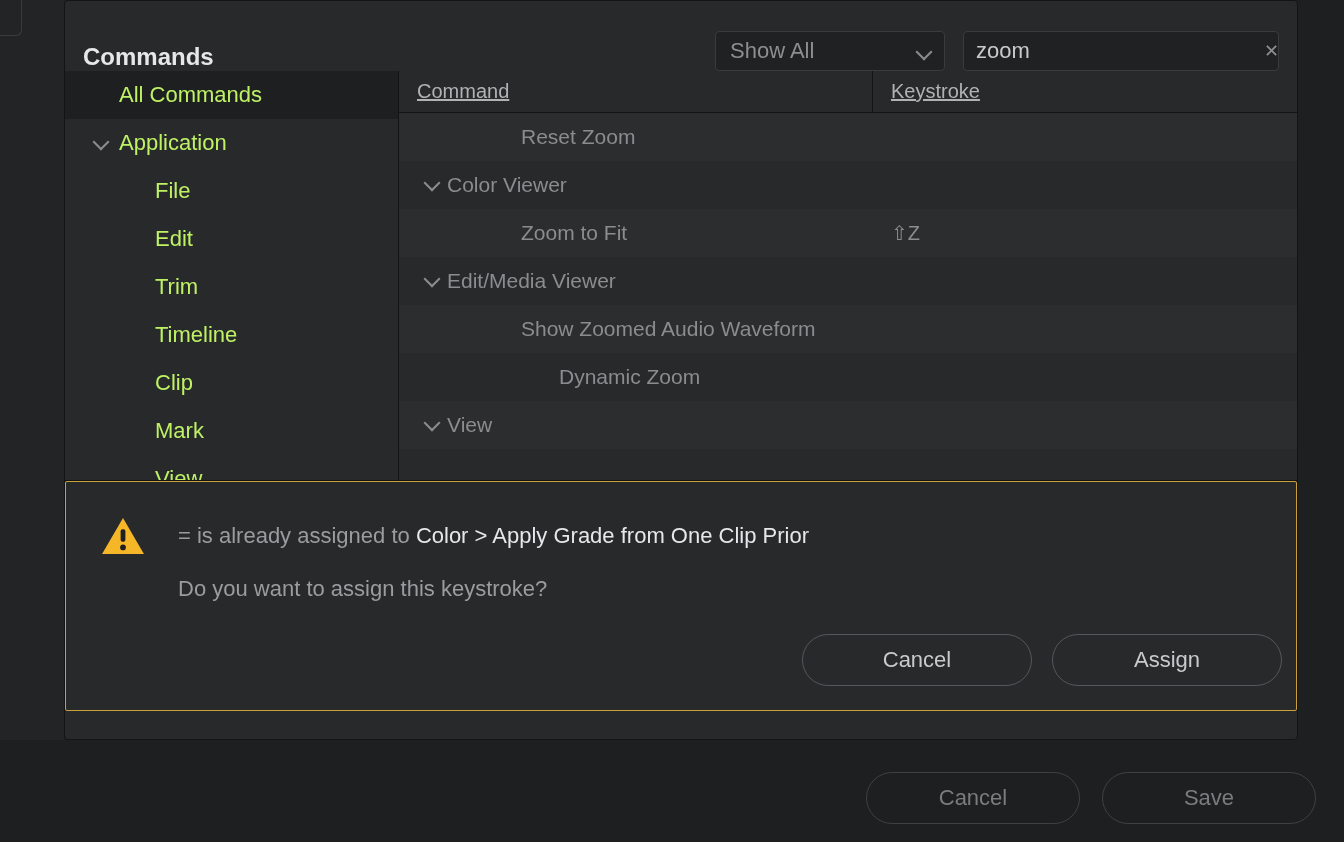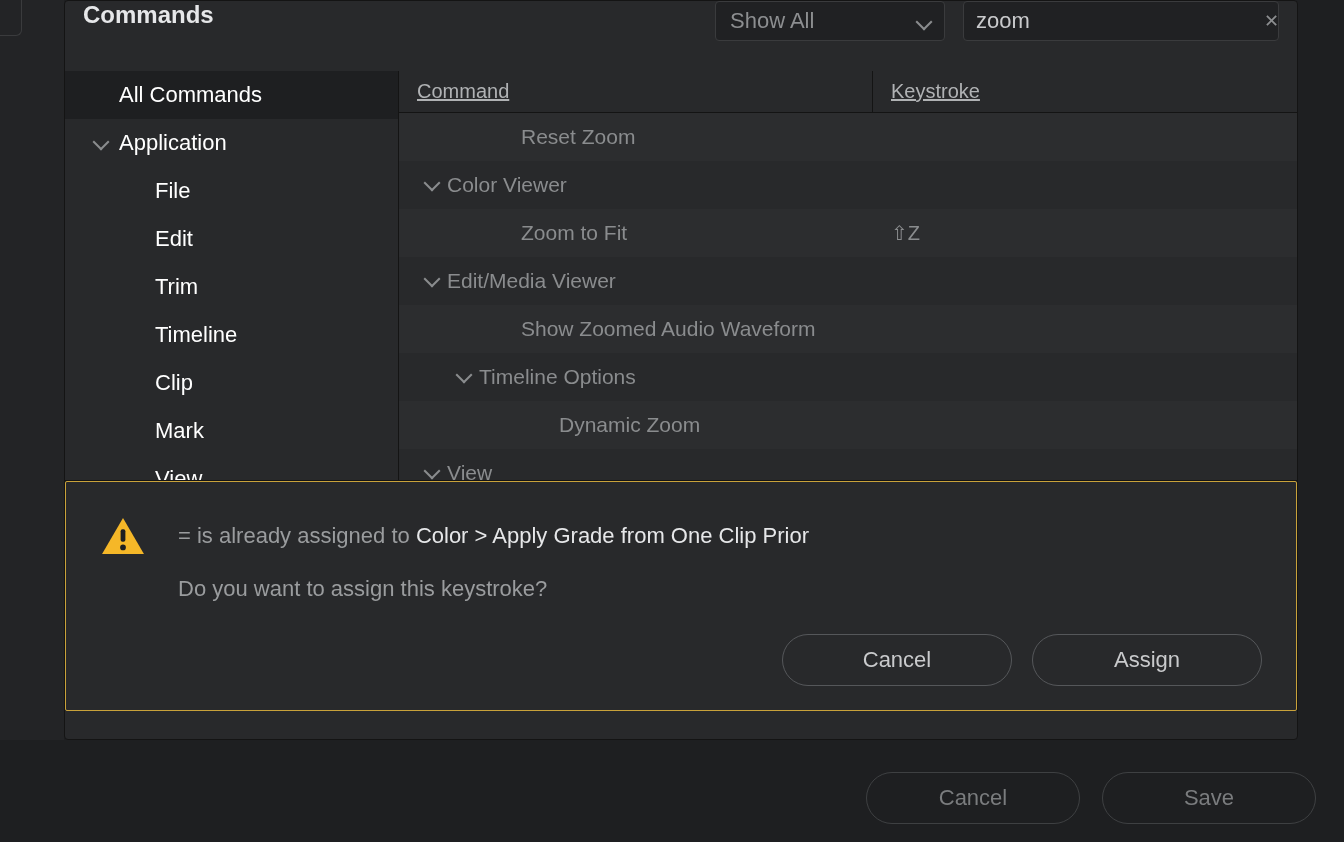--- a/index.html
+++ b/index.html
@@ -2,21 +2,21 @@
 <html><head>
 <meta charset="utf-8">
 <style>
   * { box-sizing: border-box; margin: 0; padding: 0; }
   html, body { width: 1344px; height: 842px; background: #1e1f21; font-family: -apple-system, "Helvetica Neue", Arial, sans-serif; color: #9a9c9e; overflow: hidden; }
   .panel {
     position: absolute; left: 64px; top: 0; width: 1234px; height: 740px;
     background: #28292b; border: 1px solid #141414; border-radius: 4px;
   }
   .header {
-    display: flex; align-items: flex-start; height: 70px; padding: 0 18px;
+    display: flex; align-items: flex-end; height: 70px; padding: 0 18px;
   }
   .title { color: #e6e7e9; font-weight: 600; font-size: 24px; flex: 1; }
   .select {
     width: 230px; height: 40px; background: #202123; border: 1px solid #3a3b3d;
     border-radius: 4px; display: flex; align-items: center; padding: 16px 14px;
     color: #8c8e90; font-size: 22px; margin-right: 18px; position: relative;
   }
   .select .chev { margin-left: auto; }
   .search {
     width: 316px; height: 40px; background: #202123; border: 1px solid #3a3b3d;
@@ -28,21 +28,21 @@
     color: #c9cacc; font-size: 22px;
   }
   .search .clear { color: #8c8e90; font-size: 18px; cursor: pointer; }
   .body { display: flex; height: 410px; border-bottom: 1px solid #141414; }
   .sidebar {
     width: 334px; border-right: 1px solid #141414; padding-top: 0;
     overflow: hidden;
   }
   .sidebar-item {
     display: flex; align-items: center; height: 48px; padding-left: 30px;
-    color: #ffffff; font-size: 22px; cursor: pointer;
+    color: #bef264; font-size: 22px; cursor: pointer;
   }
   .sidebar-item.selected { background: #1e1f21; }
   .sidebar-item .chev { width: 24px; color: #8a8c8e; font-size: 14px; }
   .sidebar-child { padding-left: 90px; }
   .table { flex: 1; display: flex; flex-direction: column; }
   .thead {
     display: flex; height: 42px; align-items: center; border-bottom: 1px solid #141414;
     color: #b0b2b4; font-size: 20px; text-decoration: underline;
   }
   .th-command { width: 474px; padding-left: 18px; border-right: 1px solid #141414; height: 100%; display:flex; align-items:center;}
@@ -61,21 +61,21 @@
     transform: rotate(45deg); margin-top: -4px;
   }
   .indent0 { padding-left: 18px; }
   .indent1 { padding-left: 50px; }
   .indent2 { padding-left: 92px; }
   .indent3 { padding-left: 130px; text-align: right; }
   .row .chev-slot { width: 30px; display: inline-flex; justify-content: center; }
 
   .alert {
     position: absolute; left: 0; right: 0; top: 480px;
-    border: 1px solid #c9a23a; border-radius: 2px; padding: 36px 34px 24px 34px;
+    border: 1px solid #c9a23a; border-radius: 2px; padding: 36px 14px 24px 34px;
     background: #28292b;
   }
   .alert-top { display: flex; align-items: flex-start; }
   .warn-icon { width: 46px; flex-shrink: 0; margin-right: 32px; margin-top: -2px;}
   .alert-text { font-size: 22px; line-height: 1.6; }
   .alert-text .line1 { color: #9a9c9e; }
   .alert-text .line1 .strong { color: #e6e7e9; }
   .alert-text .line2 { color: #9a9c9e; margin-top: 18px; }
   .alert-buttons { display: flex; justify-content: flex-end; gap: 20px; margin-top: 28px; }
   .pill {
@@ -184,29 +184,20 @@
             <div class="keycell"></div>
           </div>
           <div class="row">
             <div class="cmd indent2">
               <span class="chev-slot"></span>
               <span>Show Zoomed Audio Waveform</span>
             </div>
             <div class="keycell"></div>
           </div>
           <div class="row">
-            <div class="cmd indent1">
-              <span class="chev-slot">
-                <span class="chev-icon"></span>
-              </span>
-              <span>Timeline Options</span>
-            </div>
-            <div class="keycell"></div>
-          </div>
-          <div class="row">
             <div class="cmd indent3">
               <span class="chev-slot"></span>
               <span>Dynamic Zoom</span>
             </div>
             <div class="keycell"></div>
           </div>
           <div class="row">
             <div class="cmd indent0">
               <span class="chev-slot">
                 <span class="chev-icon"></span>

